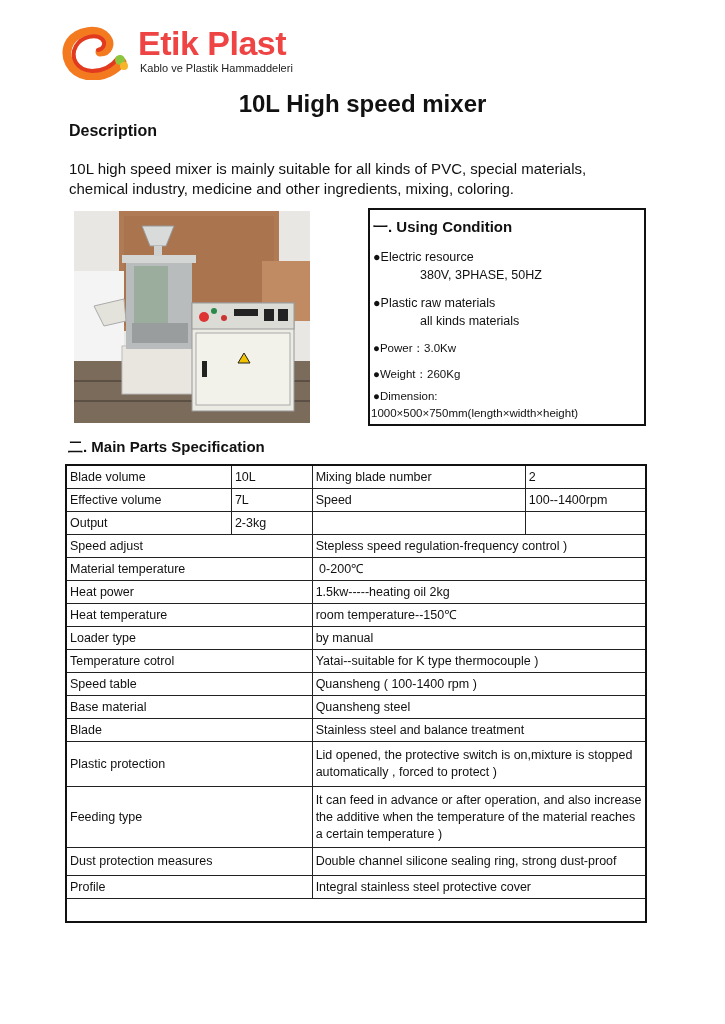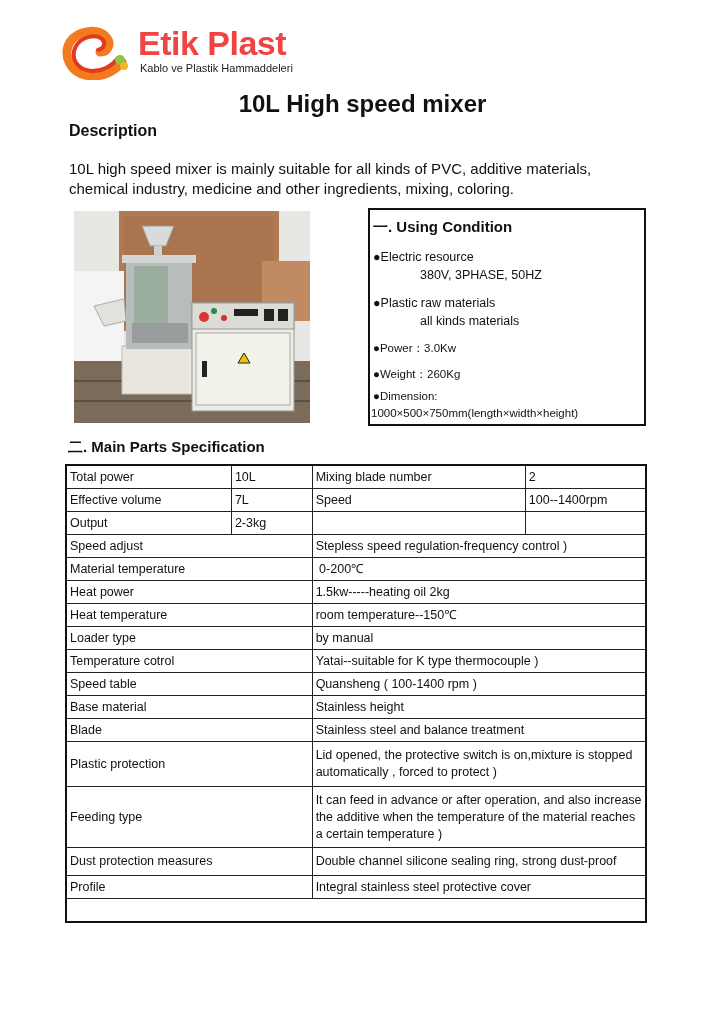--- a/index.html
+++ b/index.html
@@ -53,21 +53,21 @@
     <path d="M38 28 C44 27 46 21 42 17 C36 12 22 14 16 24 C10 35 16 48 32 49 C44 49 52 44 58 36" fill="none" stroke="#E23A1F" stroke-width="4" stroke-linecap="round"></path>
     <circle cx="60" cy="38" r="5" fill="#8CC63F"></circle>
     <circle cx="64" cy="44" r="4" fill="#F7B52B"></circle>
   </svg>
   <div class="abs brand-name">Etik Plast</div>
   <div class="abs brand-tag">Kablo ve Plastik Hammaddeleri</div>
 </div>
 
 <div class="abs title">10L High speed mixer</div>
 <div class="abs desc-head">Description</div>
-<div class="abs desc-text">10L high speed mixer is mainly suitable for all kinds of PVC, additive materials, chemical industry, medicine and other ingredients, mixing, coloring.</div>
+<div class="abs desc-text">10L high speed mixer is mainly suitable for all kinds of PVC, special materials, chemical industry, medicine and other ingredients, mixing, coloring.</div>
 
 <div class="abs photo">
   <svg viewBox="0 0 236 212" width="236" height="212">
 
     <rect x="0" y="0" width="236" height="212" fill="#e9e7e4"></rect>
     <rect x="45" y="0" width="160" height="120" fill="#b07a55"></rect>
     <rect x="50" y="5" width="150" height="110" fill="#a66f4a" opacity="0.6"></rect>
     <rect x="188" y="50" width="48" height="60" fill="#c08a62"></rect>
     <rect x="0" y="60" width="50" height="90" fill="#f4f4f4"></rect>
 
@@ -132,21 +132,21 @@
 
 <table class="spec">
   <colgroup>
     <col style="width:166px">
       <col style="width:81px">
       <col style="width:214px">
       <col style="width:121px">
   </colgroup>
   <tbody>
       <tr>
-    <td>Total power</td>
+    <td>Blade volume</td>
     <td>10L</td>
     <td>Mixing blade number</td>
     <td>2</td>
   </tr>
   <tr>
     <td>Effective volume</td>
     <td>7L</td>
     <td>Speed</td>
     <td>100--1400rpm</td>
   </tr>
@@ -179,21 +179,21 @@
   <tr>
     <td colspan="2">Temperature cotrol</td>
     <td colspan="2">Yatai--suitable for K type thermocouple )</td>
   </tr>
   <tr>
     <td colspan="2">Speed table</td>
     <td colspan="2">Quansheng ( 100-1400 rpm )</td>
   </tr>
   <tr>
     <td colspan="2">Base material</td>
-    <td colspan="2">Stainless height</td>
+    <td colspan="2">Quansheng steel</td>
   </tr>
   <tr>
     <td colspan="2">Blade</td>
     <td colspan="2">Stainless steel and balance treatment</td>
   </tr>
   <tr>
     <td colspan="2" class="tall2">Plastic protection</td>
     <td colspan="2" class="tall2">Lid opened, the protective switch is on,mixture is stopped automatically  , forced to protect )</td>
   </tr>
   <tr>

